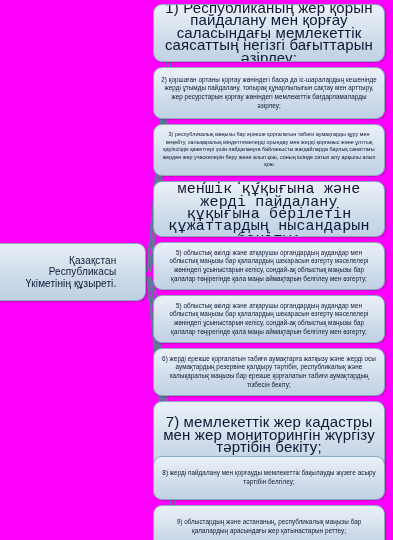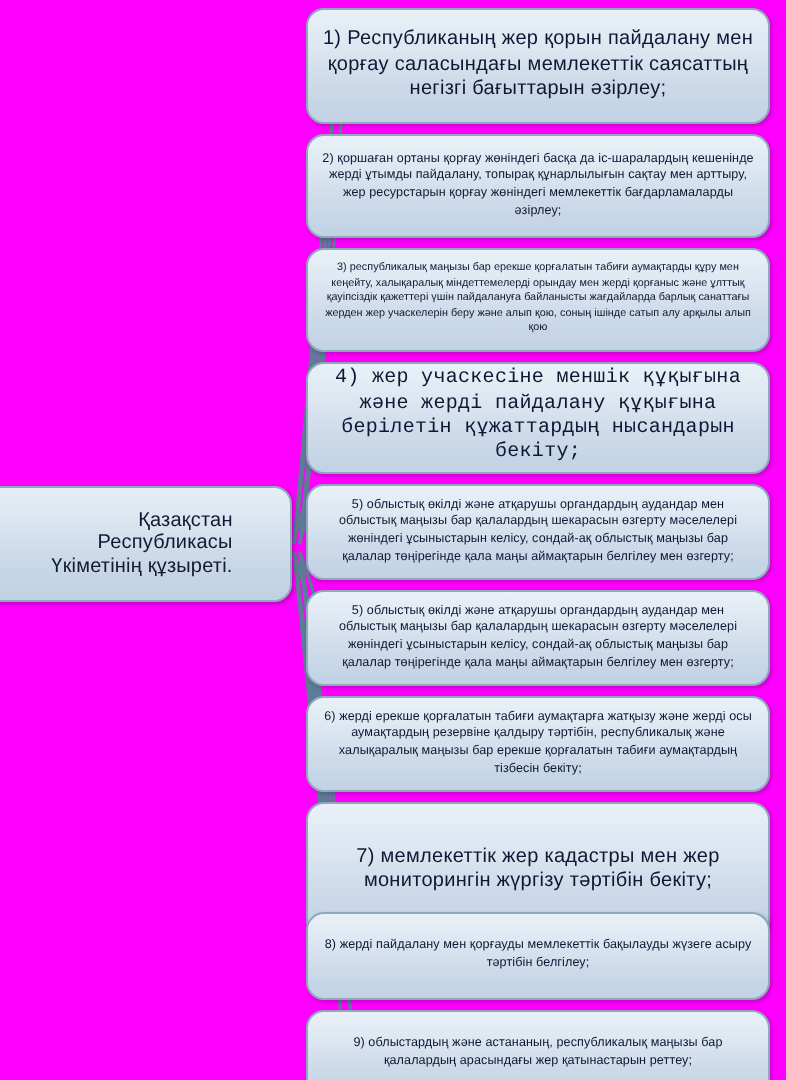--- a/index.html
+++ b/index.html
@@ -74,21 +74,21 @@
   }
   .node-text {
     text-align: center;
     color: #0E1733;
     white-space: pre-line;
     padding: 2px 7px;
     width: 100%;
     box-sizing: border-box;
   }
   
-  .size-lg .node-text { font-size: 10px; line-height: 12.4px; letter-spacing: 0.15px; }
+  .size-lg .node-text { font-size: 15px; line-height: 12.4px; letter-spacing: 0.15px; }
   .size-md .node-text { font-size: 6.3px;  line-height: 8.6px; letter-spacing: 0.05px; }
   .size-sm .node-text { font-size: 5.4px;  line-height: 7.4px; letter-spacing: 0.02px; }
 </style>
 </head>
 <body>
 
 <div id="canvas">
 
   <svg id="connectors" viewBox="0 0 393 540" xmlns="http://www.w3.org/2000/svg">
     <g fill="none" stroke="#5C7D96" stroke-width="1.6">

